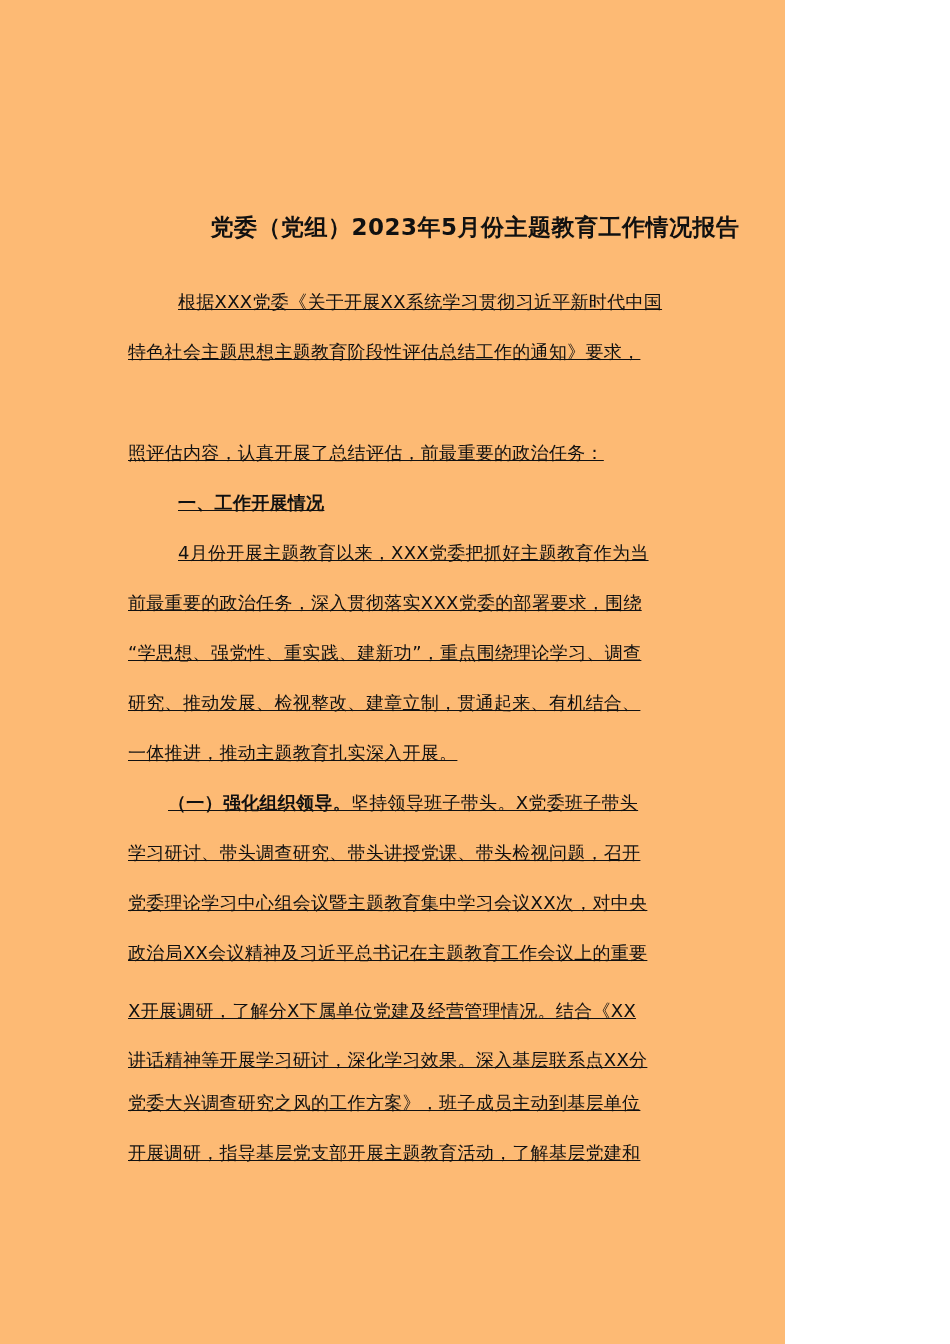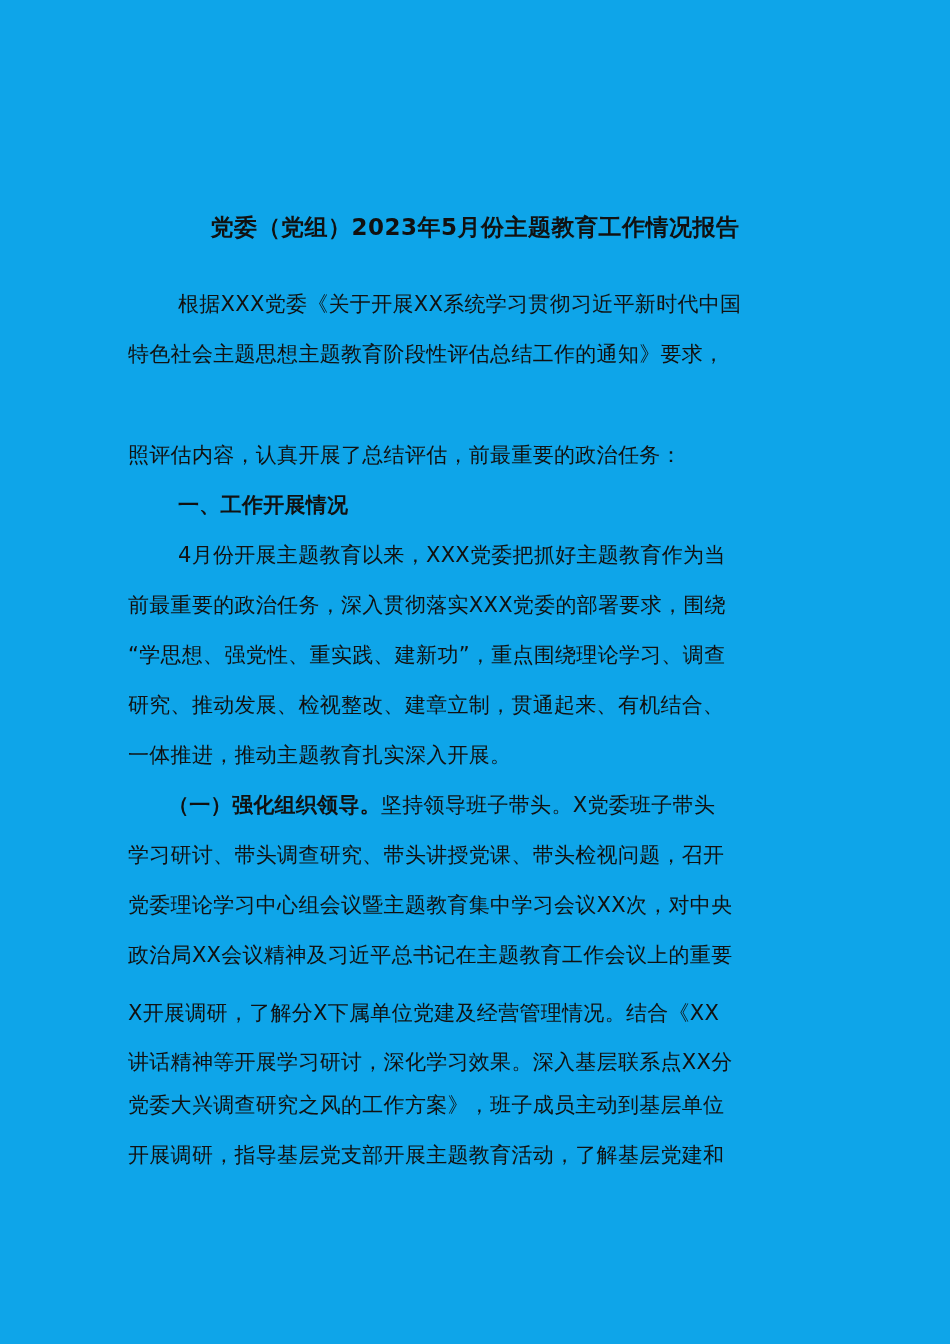--- a/index.html
+++ b/index.html
@@ -1,21 +1,21 @@
 <!DOCTYPE html>
 <html><head>
 <meta charset="utf-8">
 <style>
   html, body { margin: 0; padding: 0; background: #ffffff; }
   body { width: 950px; height: 1344px; position: relative; overflow: hidden;
          font-family: "DejaVu Sans", "Liberation Sans", sans-serif; color: #111111; }
-  .page { position: absolute; left: 0; top: 0; width: 950px; height: 1344px; background: #0ea5e9; }
+  .page { position: absolute; left: 0; top: 0; width: 785px; height: 1344px; background: #fdba74; }
   .title { position: absolute; top: 212px; left: 0; width: 950px; text-align: center;
            font-size: 23px; font-weight: bold; letter-spacing: 0.5px; }
-  .line { position: absolute; left: 128px; font-size: 21px; white-space: nowrap; letter-spacing: 0.3px; }
+  .line { position: absolute; left: 128px; font-size: 18px; white-space: nowrap; letter-spacing: 0.3px; text-decoration: underline; }
   .indent { left: 178px; }
   .bold { font-weight: bold; }
 </style>
 </head>
 <body>
 
 <div class="page">
   <div class="title">党委（党组）2023年5月份主题教育工作情况报告</div>
 
   <div class="line indent" style="top:290px">根据XXX党委《关于开展XX系统学习贯彻习近平新时代中国</div>

